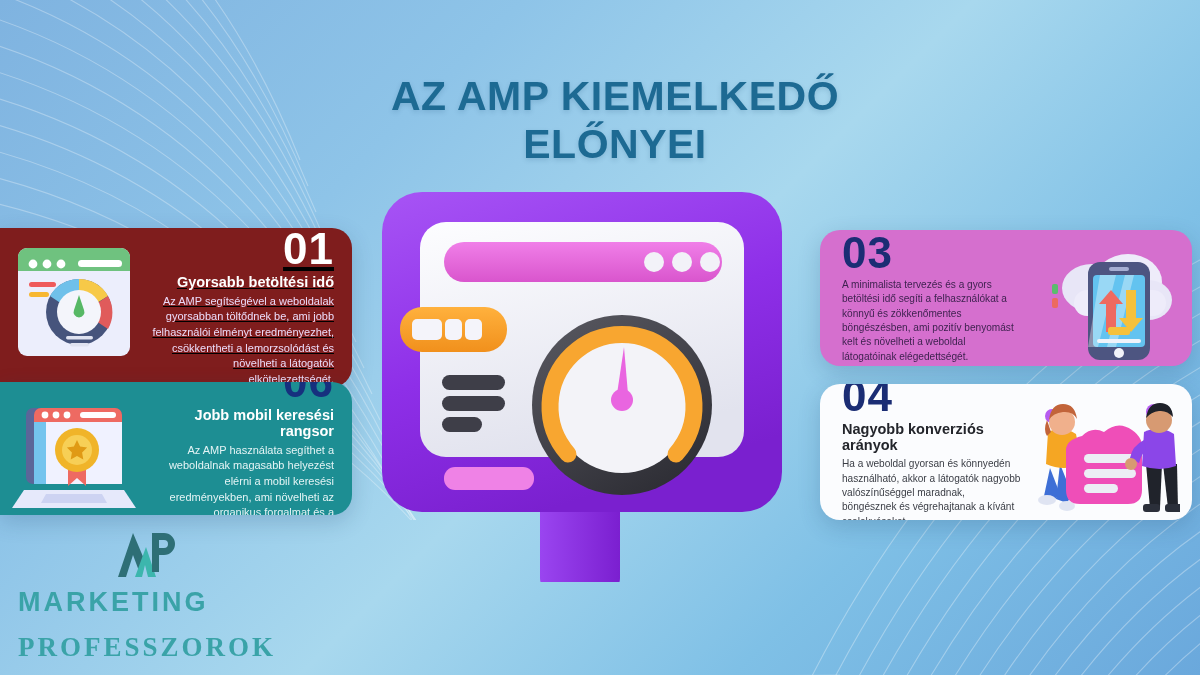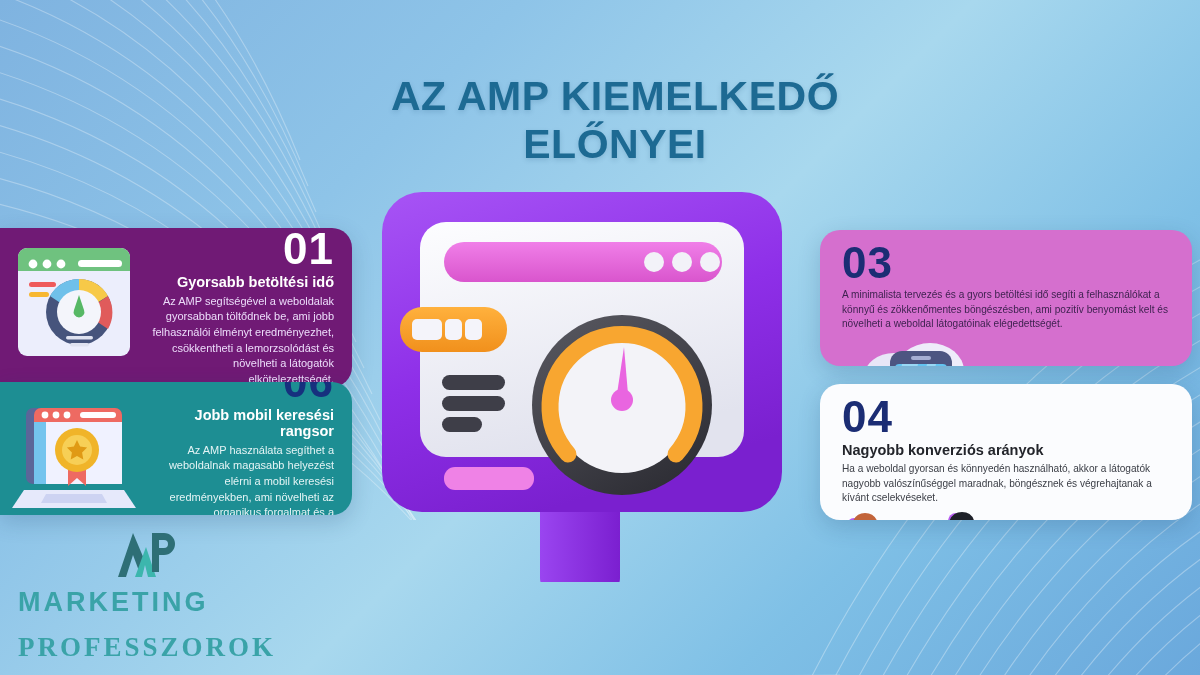--- a/index.html
+++ b/index.html
@@ -42,42 +42,42 @@
   .card .desc  { font-size:11px; line-height:1.42; margin-top:4px; }
 
   
   .card.left { left:0; width:352px; border-radius:0 20px 20px 0; }
   .card.left .body { align-items:flex-end; text-align:right; padding-left:12px; padding-right:6px; }
 
   
   .card.right { right:8px; width:372px; border-radius:20px; }
   .card.right .body { align-items:flex-start; text-align:left; padding-right:8px; padding-left:4px; }
 
-  #card-01 { top:228px; height:159px; background:#701a75; }
+  #card-01 { top:228px; height:159px; background:#7f1d1d;text-decoration:underline; }
   #card-01 .num, #card-01 .head { color:#ffffff; }
   #card-01 .desc { color:#ecdcfa; }
 
   #card-02 { top:382px; height:133px; background:#1d8e93; }
   #card-02 .num { color:#16307e; }
   #card-02 .head { color:#ffffff; }
   #card-02 .desc { color:#e4f4f5; }
 
   #card-03 { top:230px; height:136px; background:#d56fce; }
   #card-03 .num { color:#1b2d74; }
   #card-03 .head { color:#ffffff; }
   #card-03 .desc { color:#3f2250; font-size:10.1px; }
   #card-03 .body { padding-left:10px; }
 
   #card-04 { top:384px; height:136px; background:#fbfcfe; }
   #card-04 .num { color:#1b2d74; }
   #card-04 .head { color:#23252b; }
   #card-04 .desc { color:#3a3d45; font-size:10.1px; }
   #card-04 .body { padding-left:10px; }
 
-  .card.right { flex-direction:column; }
+  .card.right { flex-direction:row; }
   .card.right .thumb { order:2; width:150px; height:auto; }
   .card.right .body  { order:1; }
 
   
   .hero { position:absolute; left:372px; top:182px; width:420px; height:400px; }
 
   
   .logo { position:absolute; left:18px; bottom:14px; display:flex; align-items:center; gap:10px;flex-direction:column; }
   .logo .mark { width:62px; height:48px; flex:0 0 auto; }
   .logo .words { line-height:1.0; }

